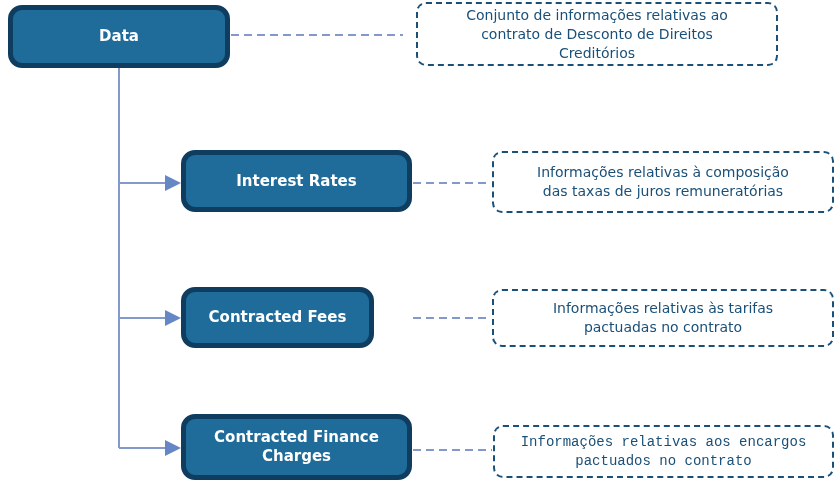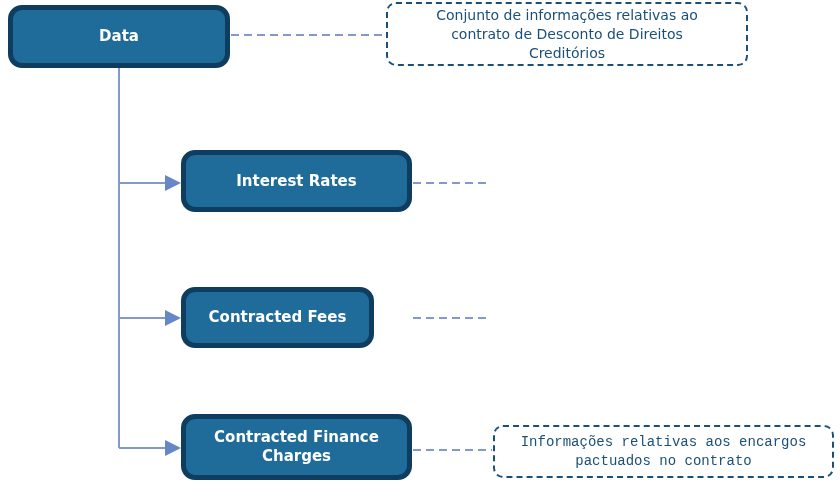--- a/index.html
+++ b/index.html
@@ -50,21 +50,21 @@
     display: flex;
     align-items: center;
     justify-content: center;
     text-align: center;
     line-height: 19px;
     padding: 2px 6px;
     background: #ffffff;
   }
   .note-text { white-space: pre-line; }
 
-  .note-data     { left: 386px; top: 2px;   width: 362px; height: 64px; }
+  .note-data     { left: 416px; top: 2px;   width: 362px; height: 64px; }
   .note-interest { left: 492px; top: 151px; width: 342px; height: 62px; }
   .note-fees     { left: 492px; top: 289px; width: 342px; height: 58px; }
   .note-finance  { left: 493px; top: 425px; width: 341px; height: 53px; font-family: Liberation Mono, monospace; }
 </style>
 </head>
 <body>
 
 <div class="canvas">
 
   <svg class="connector-layer" width="840" height="484" viewBox="0 0 840 484" xmlns="http://www.w3.org/2000/svg">
@@ -99,20 +99,28 @@
   <div class="node node-finance">
     <span>Contracted Finance Charges</span>
   </div>
 
   <div class="note note-data">
     <span class="note-text">Conjunto de informações relativas ao
 contrato de Desconto de Direitos
 Creditórios</span>
   </div>
 
+  <div class="note note-interest">
+    <span class="note-text">Informações relativas à composição
+das taxas de juros remuneratórias</span>
+  </div>
 
+  <div class="note note-fees">
+    <span class="note-text">Informações relativas às tarifas
+pactuadas no contrato</span>
+  </div>
 
   <div class="note note-finance">
     <span class="note-text">Informações relativas aos encargos
 pactuados no contrato</span>
   </div>
 
 </div>
 
 </body></html>

